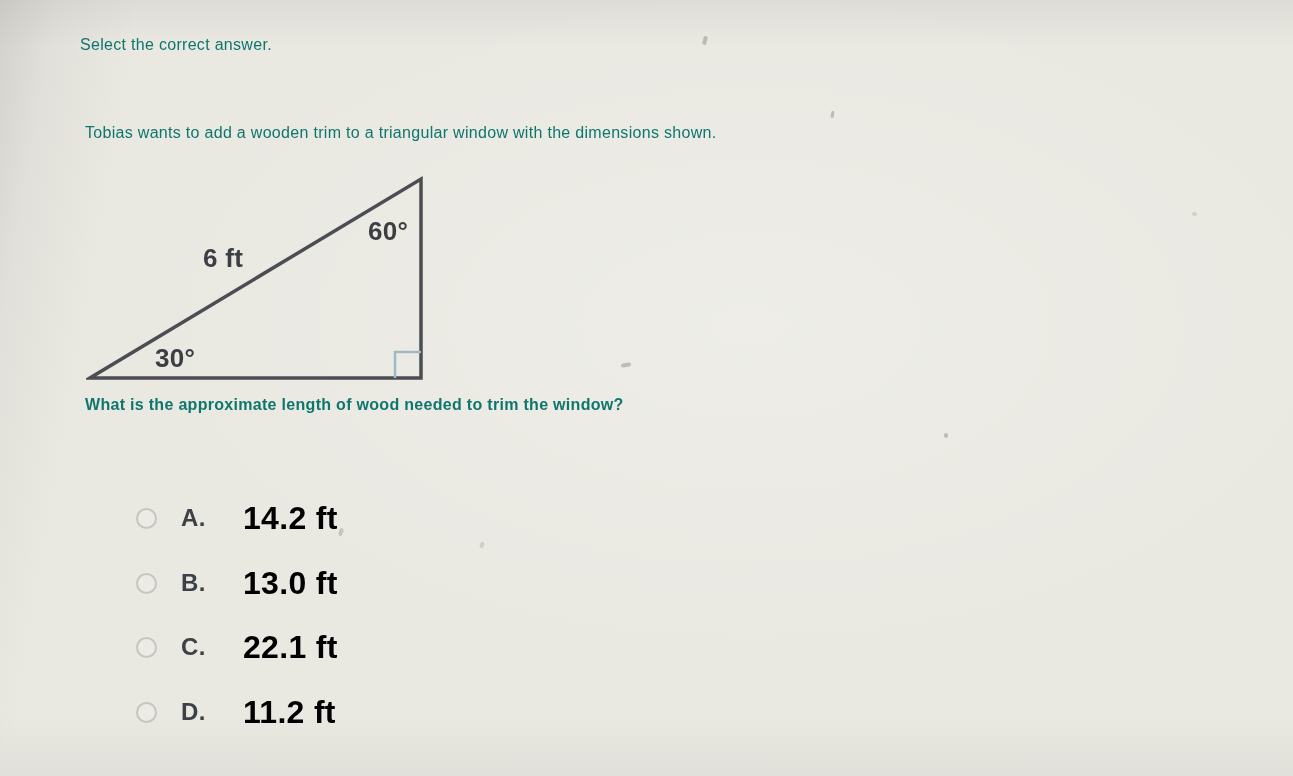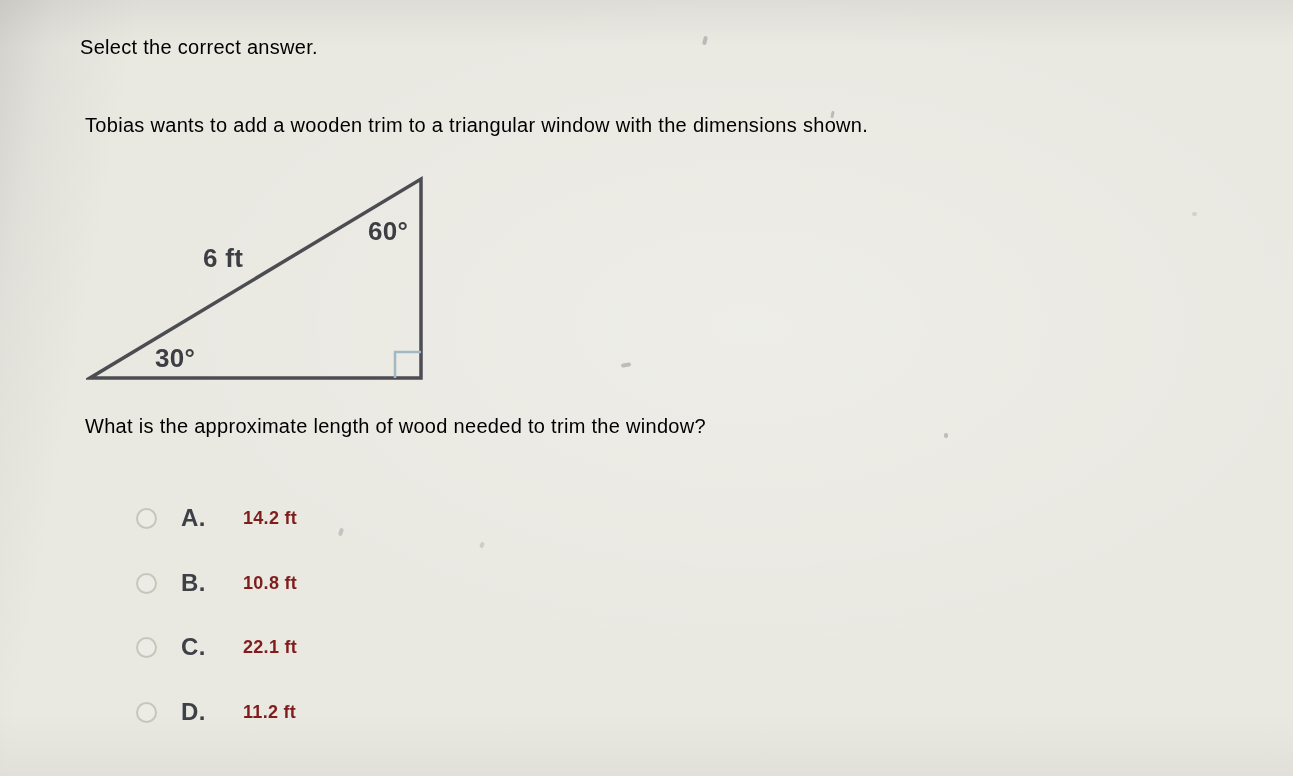--- a/index.html
+++ b/index.html
@@ -16,27 +16,27 @@
       radial-gradient(ellipse 900px 500px at 58% 42%, rgba(255,255,255,0.22), rgba(255,255,255,0) 70%),
       linear-gradient(100deg, rgba(150,150,150,0.28) 0%, rgba(150,150,150,0.10) 4%, rgba(150,150,150,0) 10%),
       linear-gradient(to bottom, rgba(150,150,150,0.14) 0%, rgba(150,150,150,0) 6%),
       linear-gradient(to top, rgba(150,150,150,0.10) 0%, rgba(150,150,150,0) 8%),
       #e9e8e1;
     color: #3f4146;
   }
   .txt {
     position: absolute;
     white-space: nowrap;
-    font-size: 20px;
+    font-size: 16px;
     letter-spacing: 0.3px;
-    color: #000000;
+    color: #0f766e;
   }
   #instruction { left: 80px; top: 36px; }
-  #intro      { left: 85px; top: 114px; }
-  #question   { left: 85px; top: 415px; }
+  #intro      { left: 85px; top: 124px; }
+  #question   { left: 85px; top: 396px; font-weight: bold; }
 
   #triangle-figure {
     position: absolute;
     left: 86px;
     top: 174px;
     width: 345px;
     height: 212px;
   }
   #triangle-figure text {
     font-family: "Liberation Sans", sans-serif;
@@ -76,23 +76,23 @@
   .opt-letter {
     margin-left: 24px;
     width: 62px;
     font-size: 24px;
     font-weight: bold;
     color: #3e4047;
     letter-spacing: 0.3px;
     flex: 0 0 auto;
   }
   .opt-value {
-    font-size: 18px;
+    font-size: 32px;
     font-weight: bold;
-    color: #7f1d1d;
+    color: #000000;
     letter-spacing: 0.3px;
     text-align: center;
   }
 
   .speck {
     position: absolute;
     background: rgba(110,112,118,0.38);
     border-radius: 2px;
     pointer-events: none;
   }
@@ -125,21 +125,21 @@
 
   <div class="option-row">
     <span class="radio"></span>
     <span class="opt-letter">A.</span>
     <span class="opt-value">14.2 ft</span>
   </div>
 
   <div class="option-row">
     <span class="radio"></span>
     <span class="opt-letter">B.</span>
-    <span class="opt-value">10.8 ft</span>
+    <span class="opt-value">13.0 ft</span>
   </div>
 
   <div class="option-row">
     <span class="radio"></span>
     <span class="opt-letter">C.</span>
     <span class="opt-value">22.1 ft</span>
   </div>
 
   <div class="option-row">
     <span class="radio"></span>

